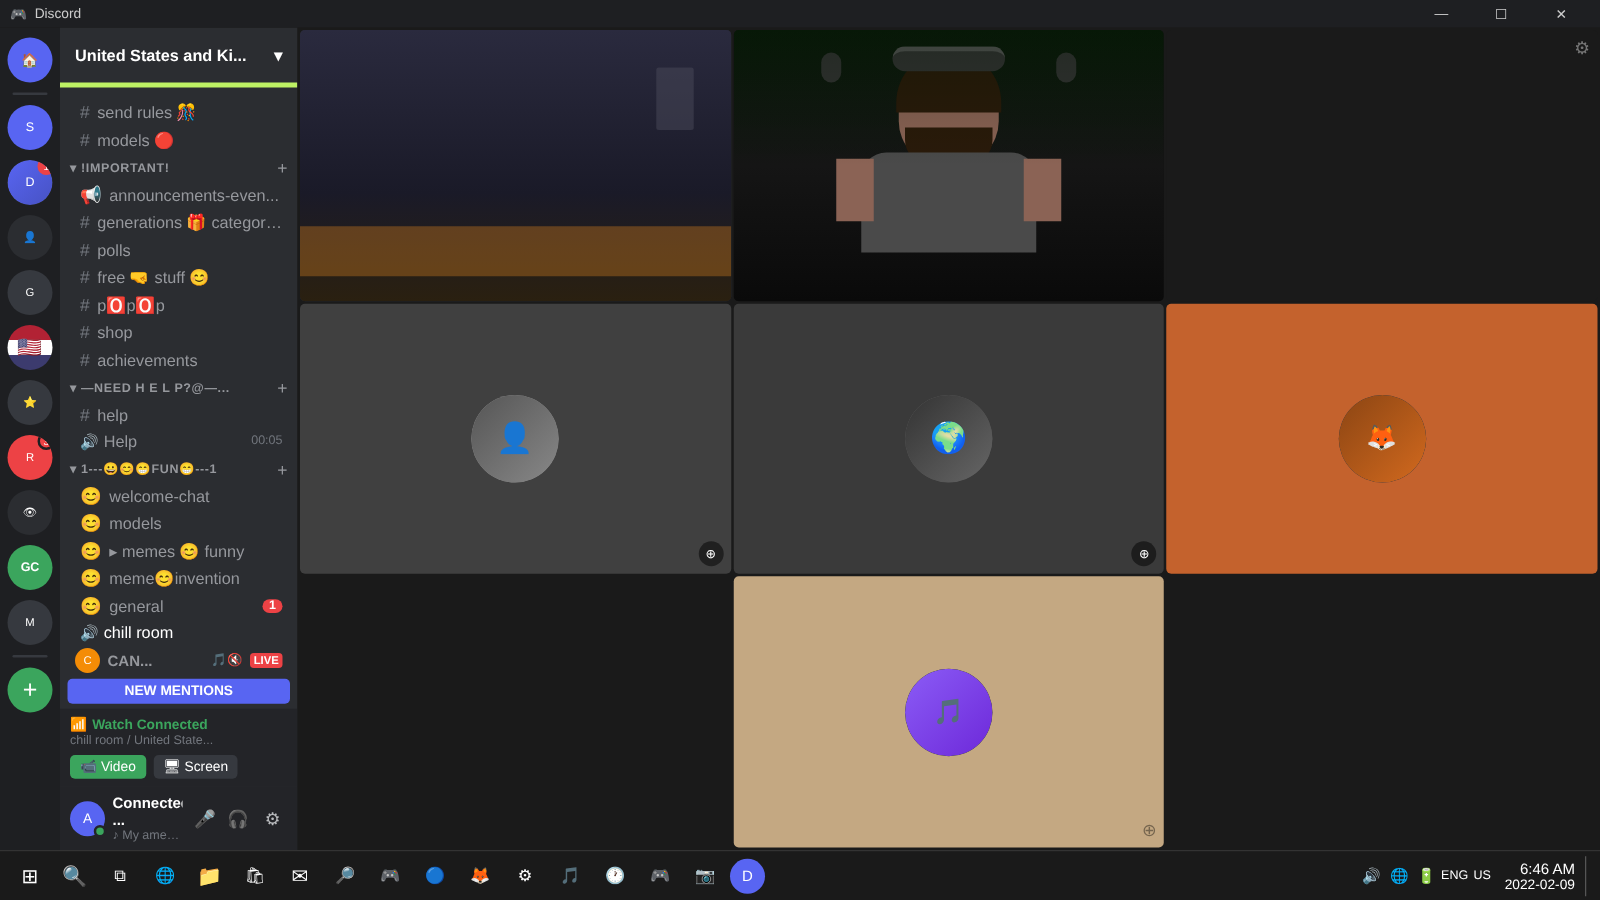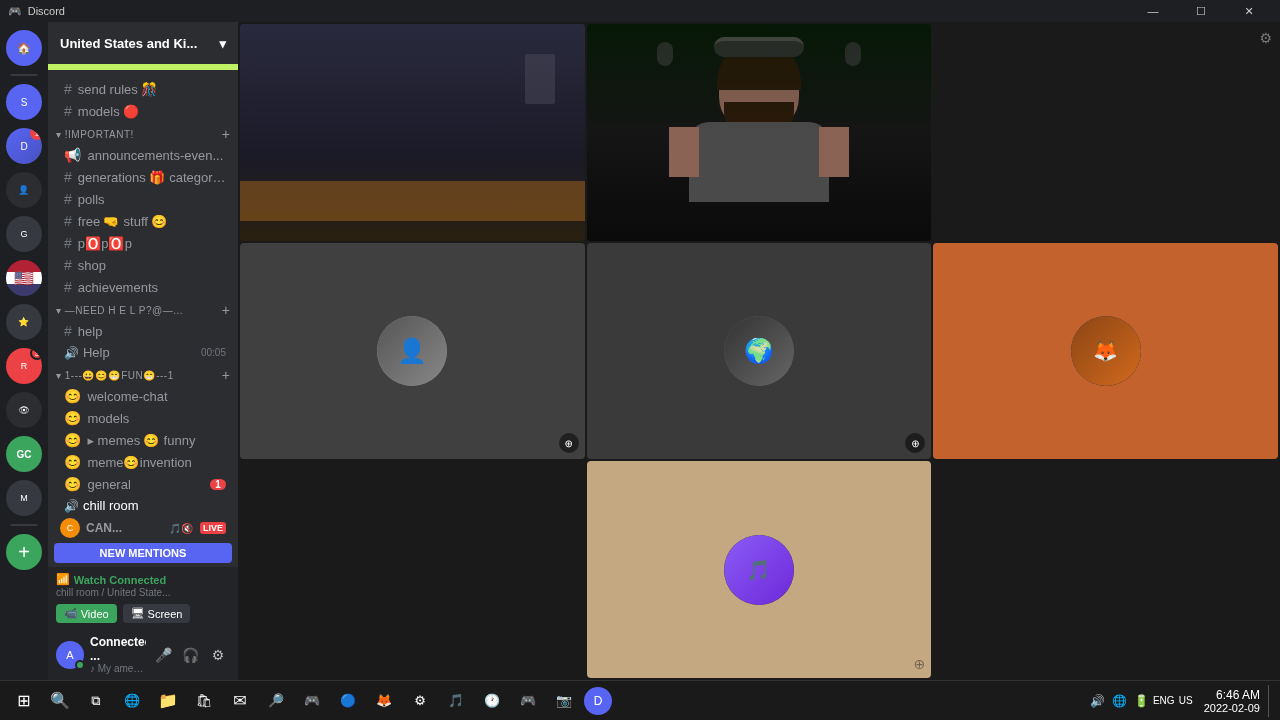--- a/index.html
+++ b/index.html
@@ -98,21 +98,21 @@
       flex-direction: column;
       flex-shrink: 0;
       overflow: hidden;
     }
     .sidebar-header {
       height: 48px;
       padding: 0 12px;
       display: flex;
       align-items: center;
       justify-content: space-between;
-      border-bottom: 6px solid #bef264;
+      border-bottom: 4px solid #bef264;
       font-size: 13px;
       font-weight: 600;
       color: #fff;
       cursor: pointer;
     }
     .sidebar-channels {
       flex: 1;
       overflow-y: auto;
       padding: 8px 0;
     }
@@ -121,21 +121,21 @@
 
     .channel-category {
       padding: 4px 8px 2px 8px;
       display: flex;
       align-items: center;
       justify-content: space-between;
       cursor: pointer;
     }
     .category-label {
       font-size: 10px;
-      font-weight: 400;
+      font-weight: 700;
       color: #96989d;
       text-transform: uppercase;
       letter-spacing: 0.5px;
     }
     .category-add {
       color: #96989d;
       font-size: 14px;
       cursor: pointer;
     }
     .channel-item {

